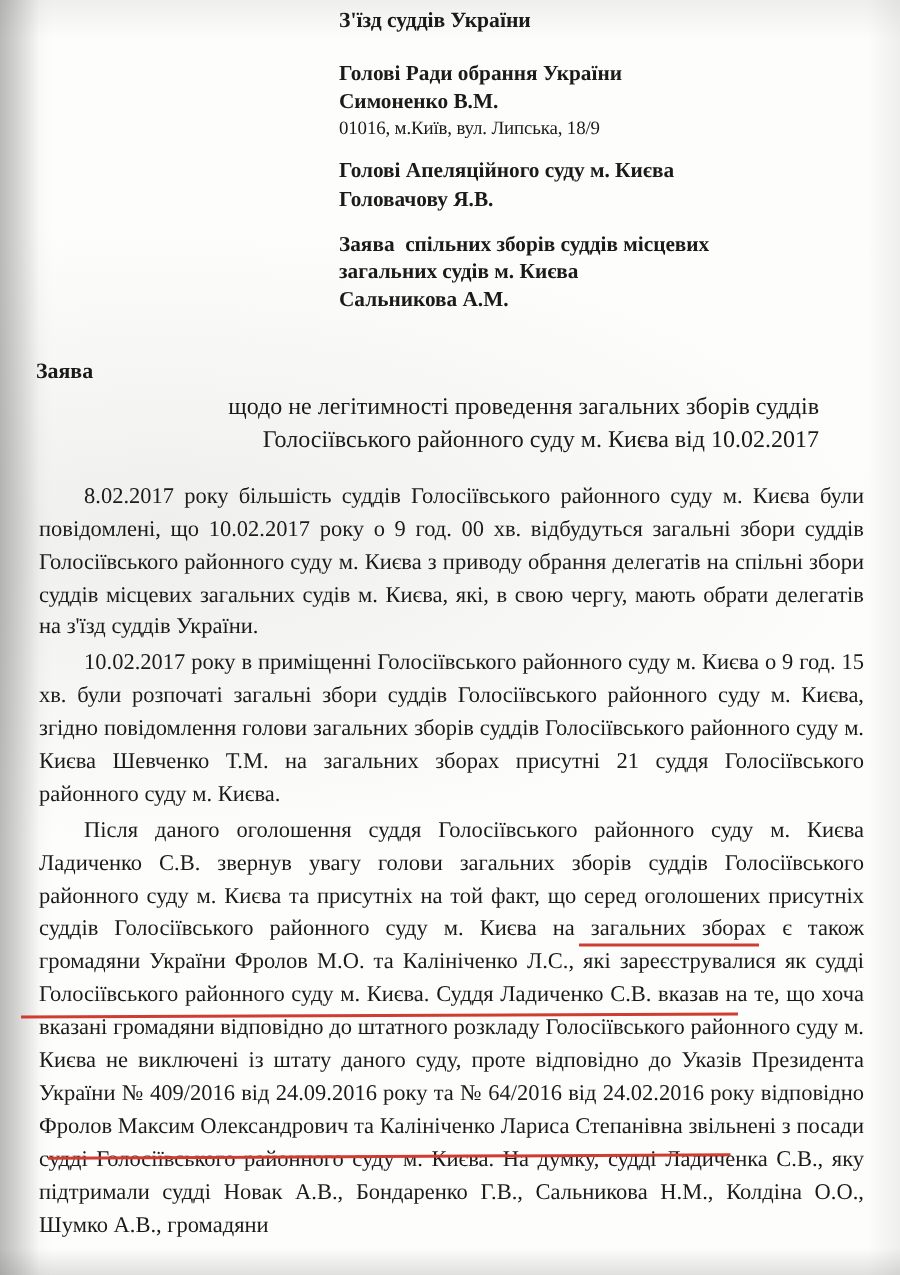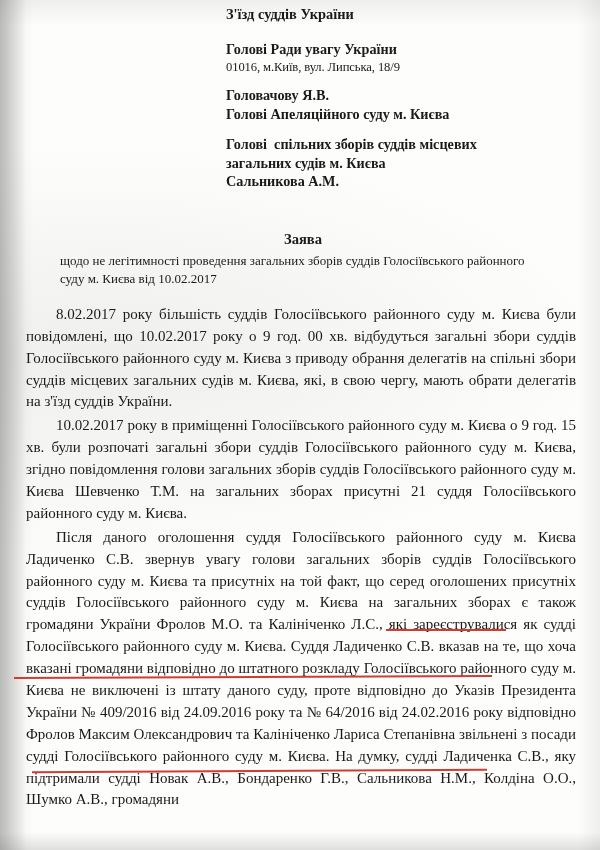--- a/index.html
+++ b/index.html
@@ -62,29 +62,29 @@
 
   .congress-line {
     margin-left: 202px;
     font-weight: bold;
     font-size: 14.4px;
     margin-bottom: 17px;
   }
 
   
   .title {
-    text-align: center;
+    text-align: left;
     font-weight: bold;
     font-size: 14.6px;
-    margin-top: 40px;
+    margin-top: 30px;
     margin-bottom: 4px;
   }
   .subtitle {
-    text-align: left;
-    font-size: 13px;
+    text-align: right;
+    font-size: 16px;
     line-height: 1.38;
     margin: 0 36px 16px 36px;
   }
 
   
   .body-text {
     font-size: 15px;
     line-height: 1.46;
     text-align: justify;
     padding: 0 6px 0 2px;
@@ -132,31 +132,32 @@
 <div id="scan-shadow-bottom"></div>
 
 <div class="doc">
 
   <div class="congress-line">З'їзд суддів України</div>
 
   <div class="header-block">
 
 
     <div class="addr-group">
-      <div class="addr-line bold">Голові Ради увагу України</div>
+      <div class="addr-line bold">Голові Ради обрання України</div>
+      <div class="addr-line name">Симоненко В.М.</div>
       <div class="addr-line small">01016, м.Київ, вул. Липська, 18/9</div>
     </div>
 
     <div class="addr-group">
+      <div class="addr-line bold">Голові Апеляційного суду м. Києва</div>
       <div class="addr-line name">Головачову Я.В.</div>
-      <div class="addr-line bold">Голові Апеляційного суду м. Києва</div>
     </div>
 
     <div class="addr-group">
-      <div class="addr-line bold">Голові  спільних зборів суддів місцевих
+      <div class="addr-line bold">Заява  спільних зборів суддів місцевих
 загальних судів м. Києва</div>
       <div class="addr-line name">Сальникова А.М.</div>
     </div>
 
   </div>
 
   <div class="title">Заява</div>
   <div class="subtitle">щодо не легітимності проведення загальних зборів суддів Голосіївського районного суду м. Києва від 10.02.2017</div>
 
   <div class="body-text">

